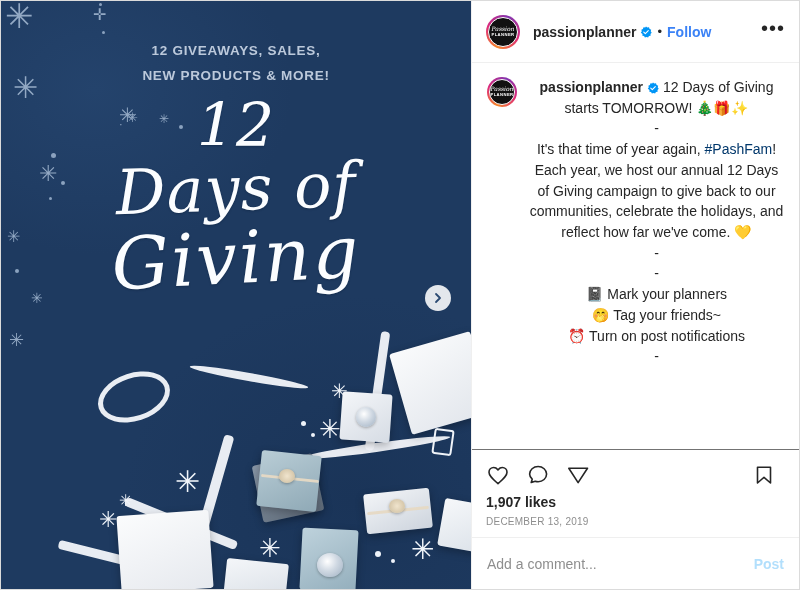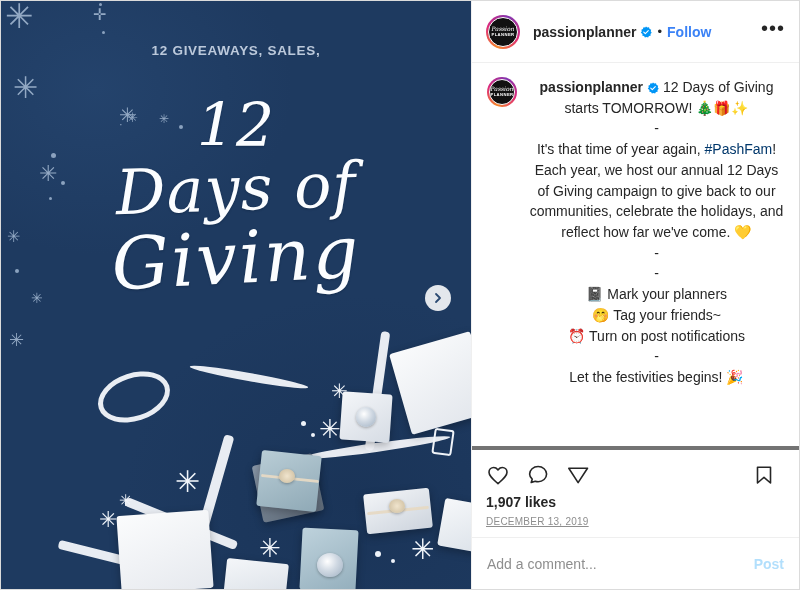--- a/index.html
+++ b/index.html
@@ -208,40 +208,39 @@
   }
   .cap-user {
     font-weight: bold; color: #262626; cursor: pointer;
   }
   .tag { color: #00376b; cursor: pointer; }
   .cap-line { margin: 0; }
   .cap-dash { color: #262626; }
 
   .actions {
     flex: 0 0 auto;
-    border-top: 4px solid #737373;
+    border-top: 1px solid #737373;
     padding: 8px 23px 0 14px;
   }
   .icon-row {
     display: flex;
     align-items: center;
     height: 34px;
   }
   .ic { cursor: pointer; margin-right: 16px; display: block; }
   .ic.save { margin-left: auto; margin-right: 0; }
   .likes {
     font-size: 14px; font-weight: bold; color: #262626;
     padding: 2px 0 0 0;
   }
   .date {
     font-size: 10px; color: #8e8e8e;
     letter-spacing: .25px;
     padding: 6px 0 10px 0;
     text-transform: uppercase;
-    text-decoration: underline;
   }
 
   .comment-bar {
     flex: 0 0 52px;
     border-top: 1px solid #efefef;
     display: flex; align-items: center;
     padding: 0 15px;
   }
   .comment-input {
     flex: 1 1 auto;
@@ -278,20 +277,21 @@
     <div class="flake" style="left:126px; top:110px; font-size:13px;">✳</div>
     <div class="flake" style="left:30px; top:290px; font-size:14px;">✳</div>
     <div class="dot" style="left:14px; top:268px; width:4px; height:4px;"></div>
     <div class="flake" style="left:118px; top:118px; font-size:11px;">·</div>
     <div class="flake" style="left:158px; top:112px; font-size:12px;">✳</div>
     <div class="dot" style="left:178px; top:124px; width:4px; height:4px;"></div>
     <div class="flake" style="left:8px; top:330px; font-size:18px;">✳</div>
 
     <div class="headline">
       <div>12 GIVEAWAYS, SALES,</div>
+      <div>NEW PRODUCTS &amp; MORE!</div>
     </div>
 
     <div class="script-wrap">
       <div class="script-12">12</div>
       <div class="script-days">Days of</div>
       <div class="script-giving">Giving</div>
     </div>
 
     <div class="flake white" style="left:174px; top:466px; font-size:30px;">✳</div>
     <div class="flake white" style="left:98px; top:508px; font-size:22px;">✳</div>
@@ -378,21 +378,20 @@
             </svg>
           <span>12 Days of Giving starts TOMORROW! 🎄🎁✨</span>
           <div class="cap-line cap-dash">-</div>
           <div class="cap-line"><span>It's that time of year again, </span><span class="tag">#PashFam</span><span>! Each year, we host our annual 12 Days of Giving campaign to give back to our communities, celebrate the holidays, and reflect how far we've come. 💛</span></div>
           <div class="cap-line cap-dash">-</div>
           <div class="cap-line cap-dash">-</div>
           <div class="cap-line">📓 Mark your planners</div>
           <div class="cap-line">🤭 Tag your friends~</div>
           <div class="cap-line">⏰ Turn on post notifications</div>
           <div class="cap-line cap-dash">-</div>
-          <div class="cap-line">Let the festivities begins! 🎉</div>
           
           
         </div>
       </div>
     </div>
 
     <div class="actions">
       <div class="icon-row">
         <svg class="ic" width="24" height="24" viewBox="0 0 24 24">
           <path d="M12 20.7l-1.3-1.2C6 15.3 3 12.6 3 9.2 3 6.5 5.1 4.5 7.7 4.5c1.5 0 3 .7 3.9 1.9l.4.5.4-.5c.9-1.2 2.4-1.9 3.9-1.9 2.6 0 4.7 2 4.7 4.7 0 3.4-3 6.1-7.7 10.3L12 20.7z" fill="none" stroke="#262626" stroke-width="1.6" stroke-linejoin="round"></path>

